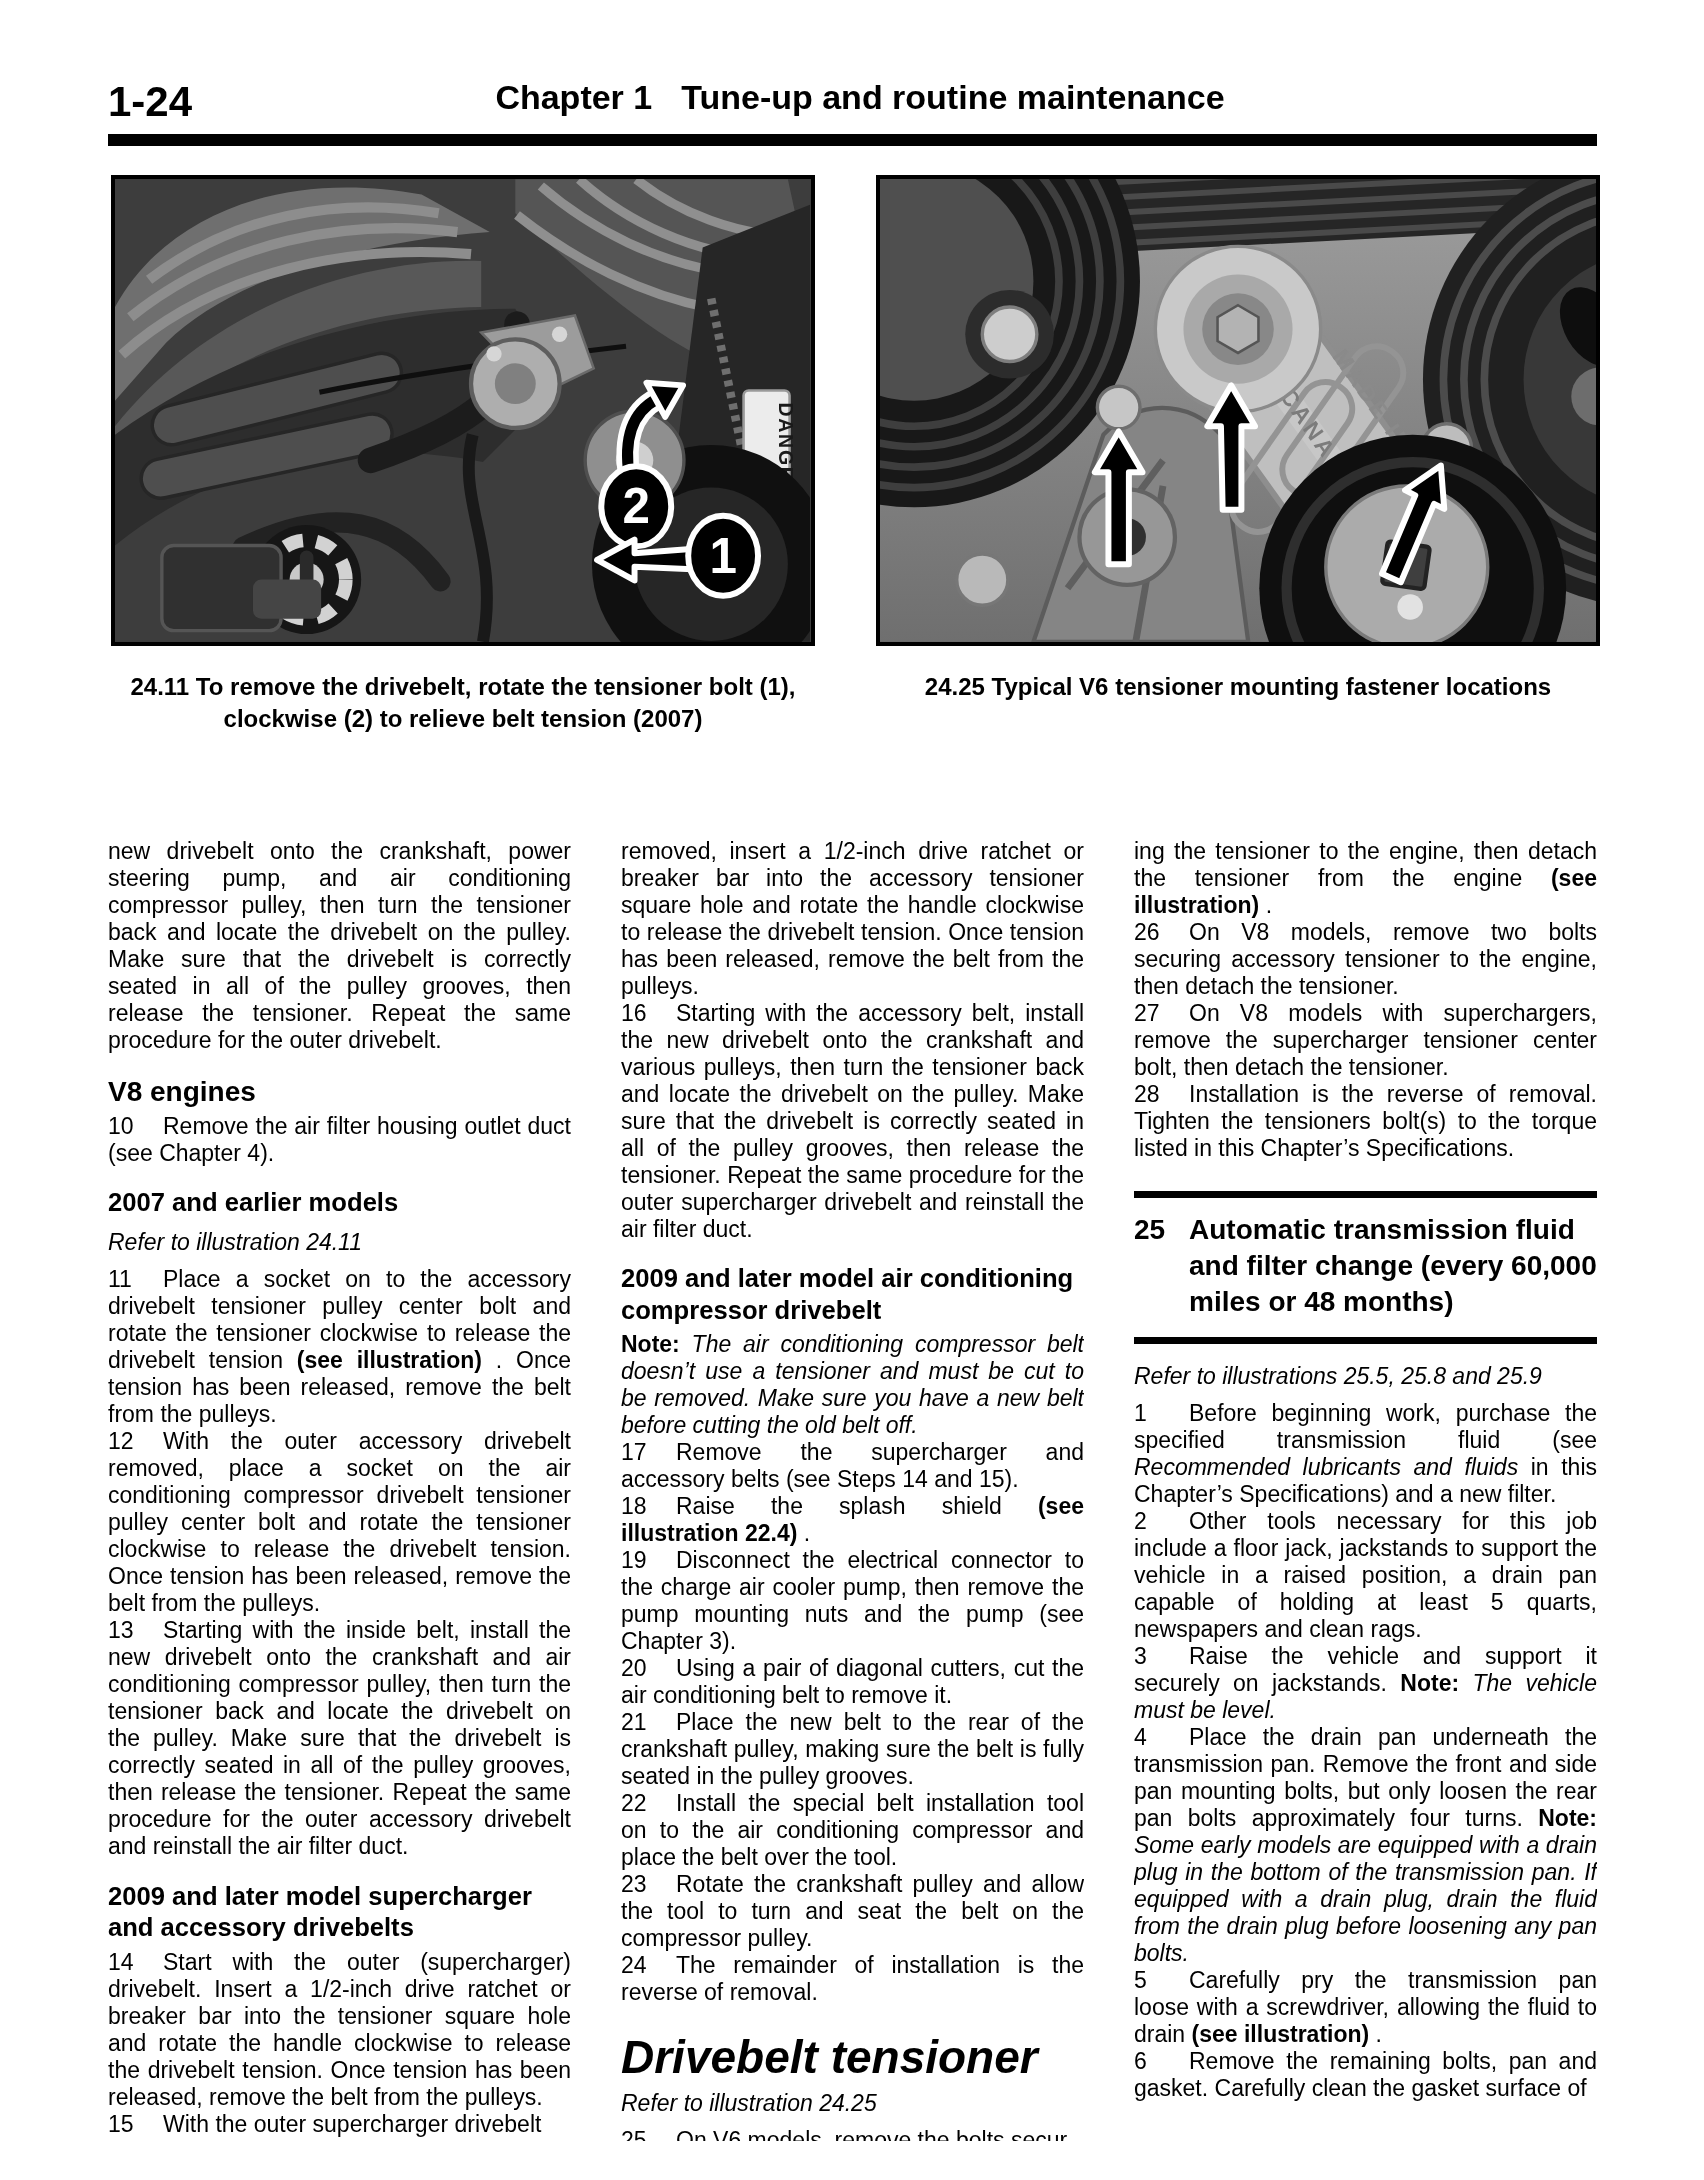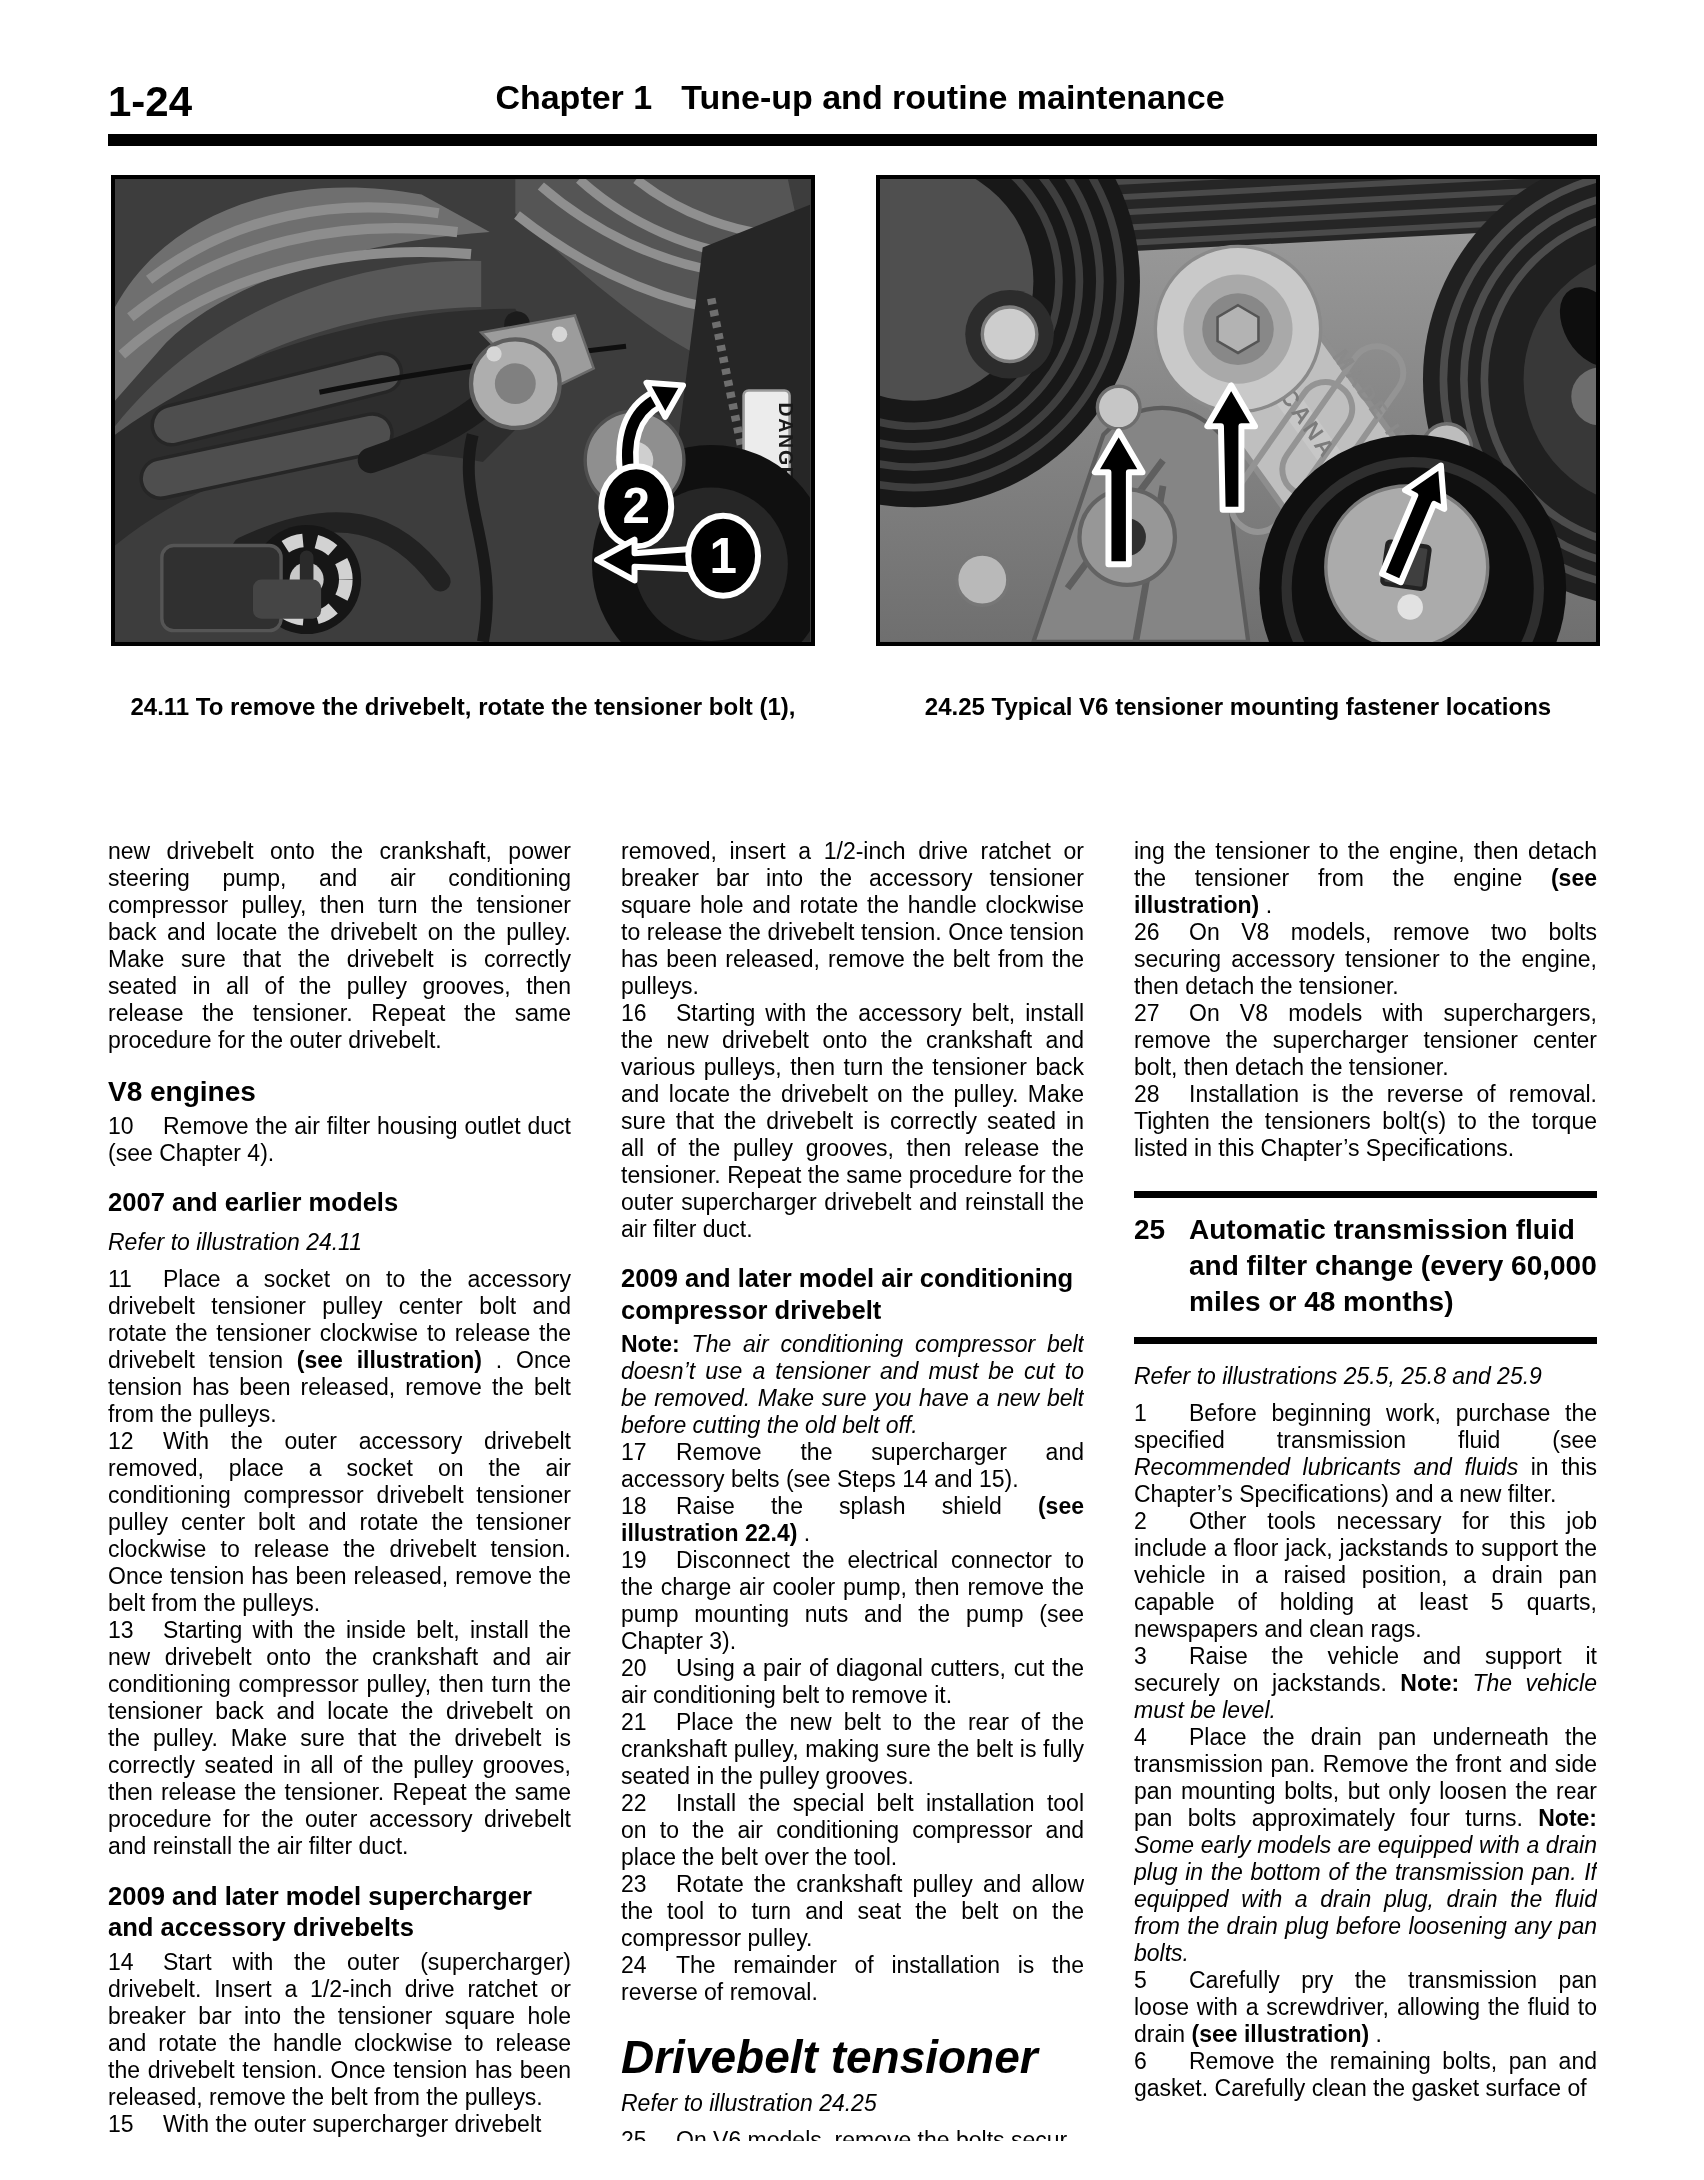--- a/index.html
+++ b/index.html
@@ -8,21 +8,21 @@
   
   .hdr-num{position:absolute;left:108px;top:78px;font-size:42px;font-weight:bold;}
   .hdr-title{position:absolute;left:8px;top:78px;width:1704px;text-align:center;font-size:34px;font-weight:bold;}
   .hdr-title .gap{display:inline-block;width:29px;}
   .hdr-rule{position:absolute;left:108px;top:134px;width:1489px;height:12px;background:#000;}
   
   .fig{position:absolute;top:175px;border:4.3px solid #000;background:#3d3d3d;box-sizing:border-box;}
   .fig-left{left:111px;width:704px;height:471px;}
   .fig-right{left:876px;width:724px;height:471px;}
   .fig svg{display:block;}
-  .cap{position:absolute;top:671px;text-align:center;font-weight:bold;font-size:24px;line-height:31.5px;margin-top:20px;}
+  .cap{position:absolute;top:671px;text-align:center;font-weight:bold;font-size:24px;line-height:31.5px;}
   .cap-left{left:111px;width:704px;}
   .cap-right{left:876px;width:724px;}
   
   .cols{position:absolute;left:108px;top:838px;width:1489px;display:flex;justify-content:space-between;gap:12px;}
   .col{width:463px;height:1303px;overflow:hidden;font-size:23px;line-height:27px;}
   .blk{margin:0;}
   .blk.p{text-align:justify;}
   .stepnum{display:inline-block;width:55px;}
   .run-b{font-weight:bold;}
   .run-i{font-style:italic;}
@@ -198,20 +198,21 @@
       <g fill="#000000" stroke="#ffffff" stroke-width="7" stroke-linejoin="round">
         <polygon points="280,296 252,344 268,344 268,452 292,452 292,344 308,344"></polygon>
         <polygon points="412,242 384,290 400,290 402,388 424,388 424,290 440,290"></polygon>
         <polygon points="658,336 616,365 628,371 589,463 611,473 650,381 662,387"></polygon>
       </g>
     </svg>
   </div>
 
   <div class="cap cap-left">
     <div>24.11  To remove the drivebelt, rotate the tensioner bolt (1),</div>
+    <div>clockwise (2) to relieve belt tension (2007)</div>
   </div>
   <div class="cap cap-right">
     <div>24.25  Typical V6 tensioner mounting fastener locations</div>
   </div>
 
   <div class="cols">
     <div class="col">
         <div class="blk p"><span class="runs"><span>new drivebelt onto the crankshaft, power steering pump, and air conditioning compressor pulley, then turn the tensioner back and locate the drivebelt on the pulley. Make sure that the drivebelt is correctly seated in all of the pulley grooves, then release the tensioner. Repeat the same procedure for the outer drivebelt.</span></span></div>
         <div class="blk h2"><span class="runs"><span>V8 engines</span></span></div>
         <div class="blk p"><span class="stepnum">10</span><span class="runs"><span>Remove the air filter housing outlet duct (see Chapter 4).</span></span></div>

